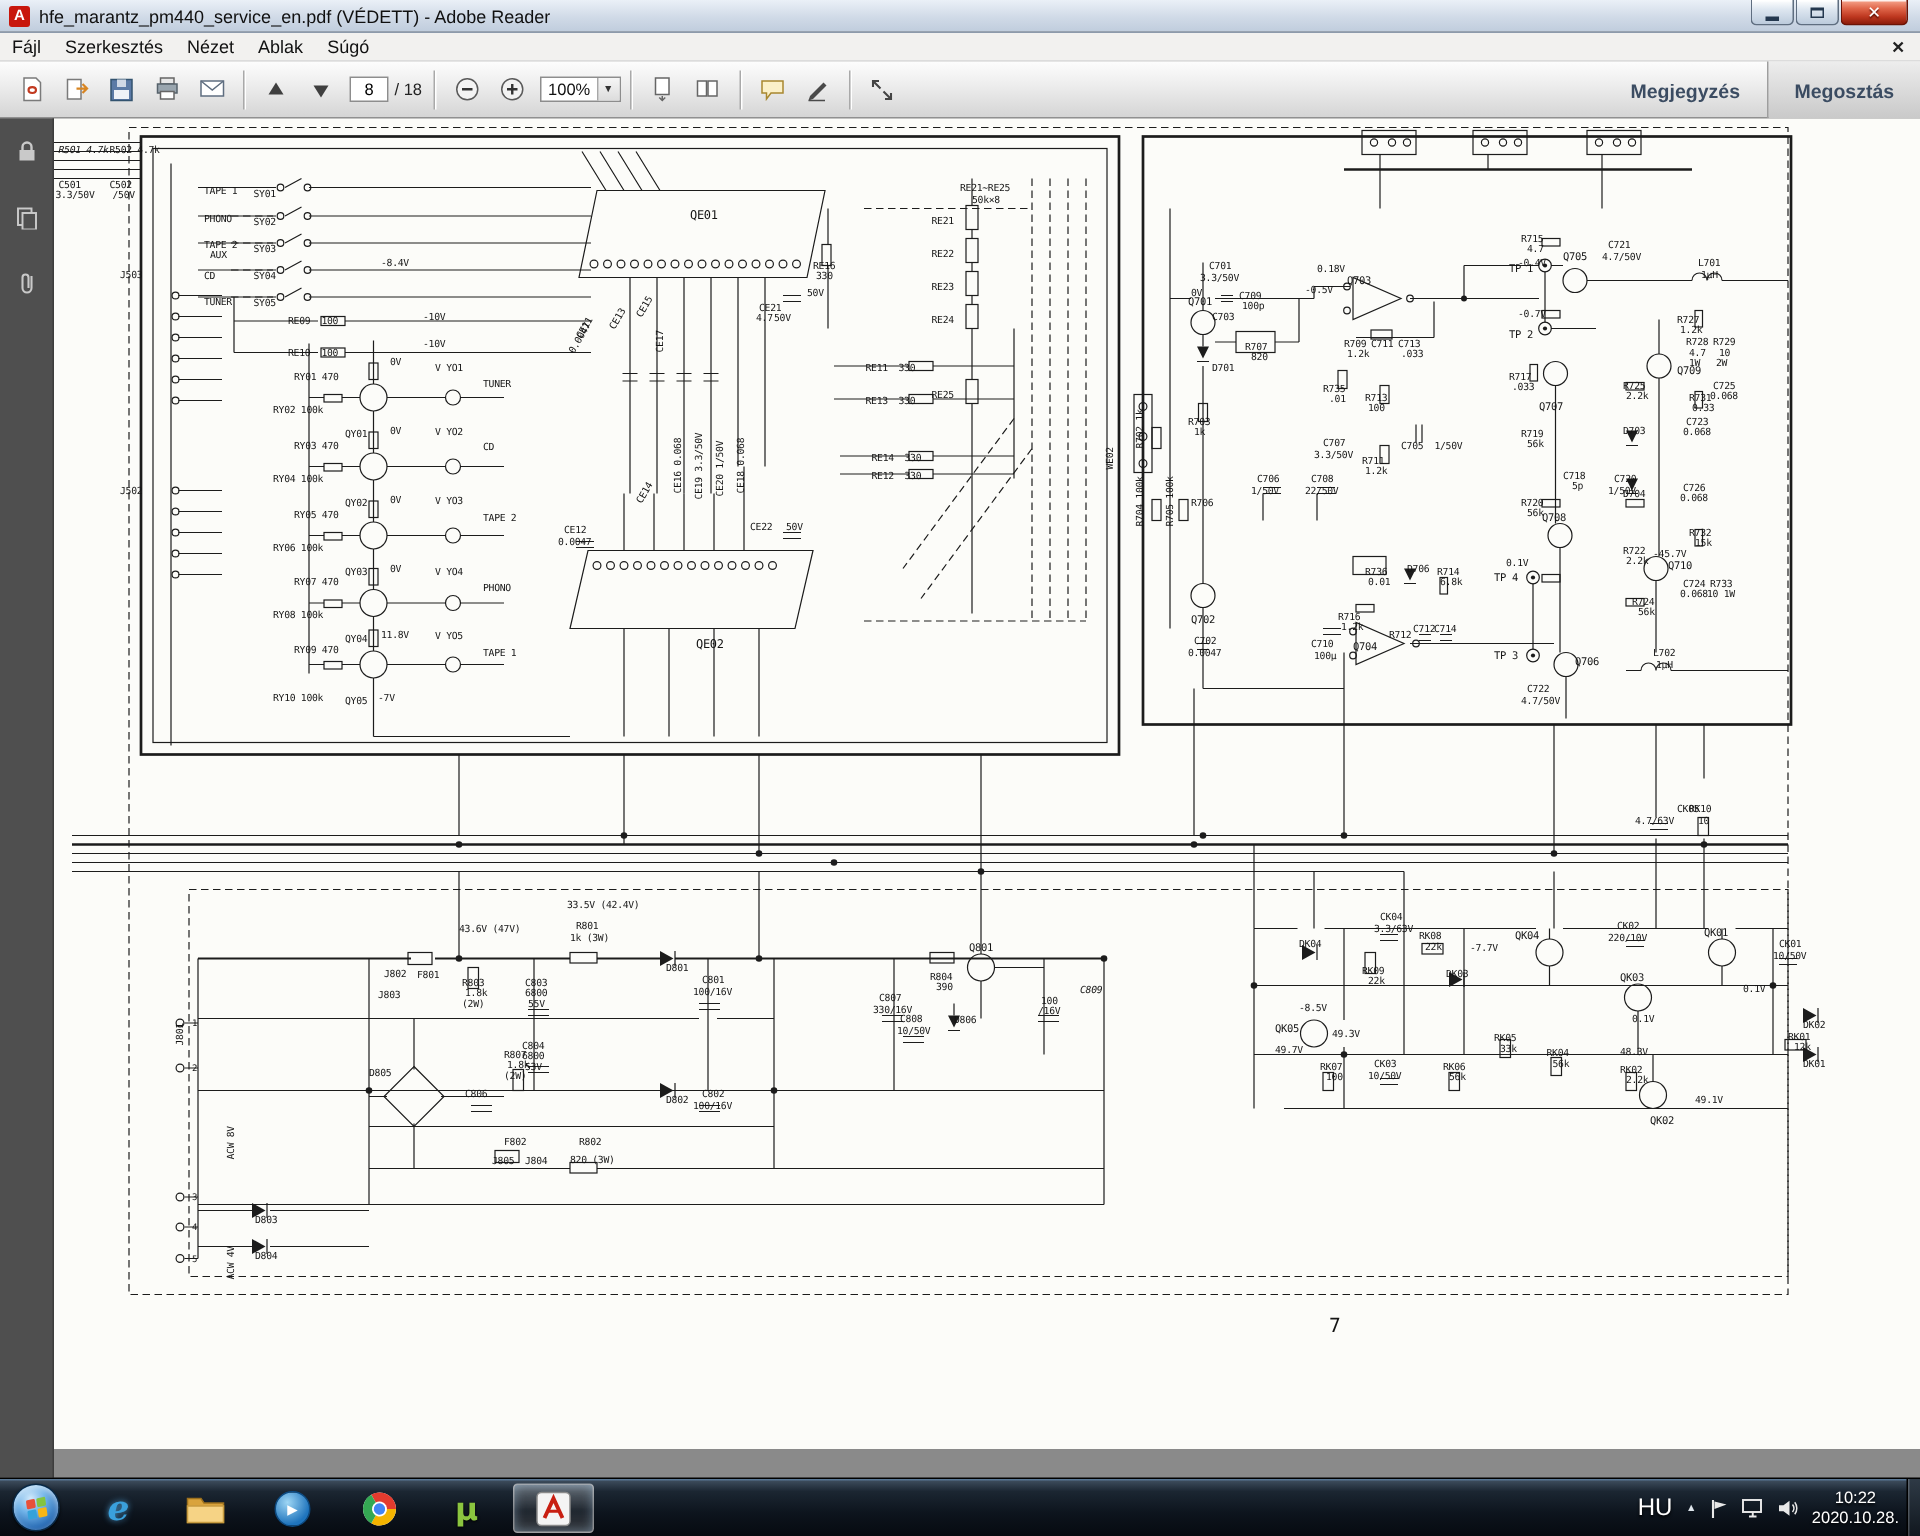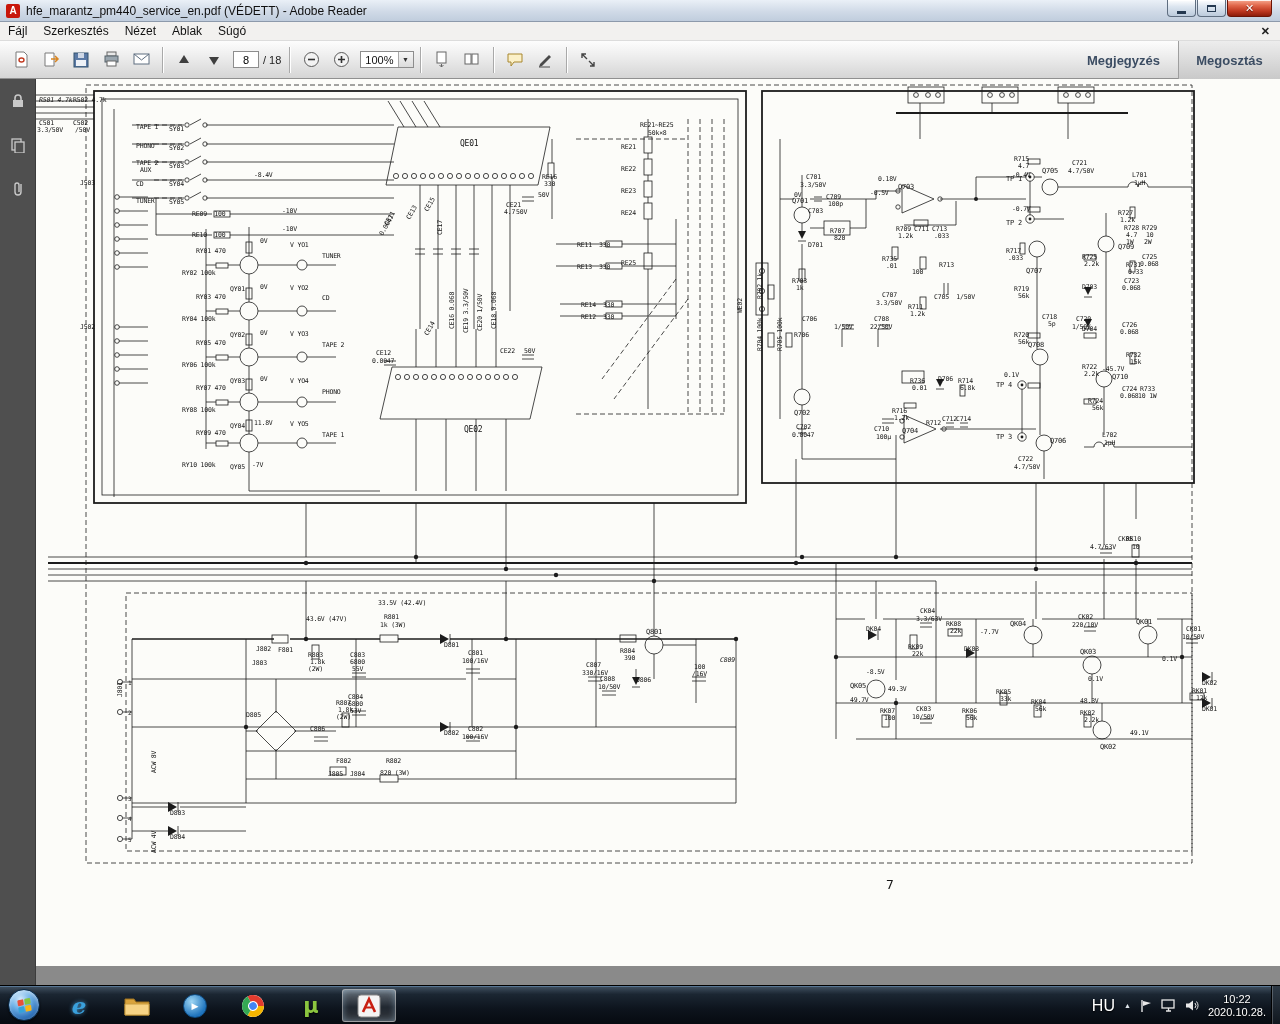--- a/index.html
+++ b/index.html
@@ -622,28 +622,28 @@
           <span class="sl" style="left: 862px; top: 104px; font-size: 7px;">Q703</span>
           <span class="sl" style="left: 842px; top: 96px;">0.18V</span>
           <span class="sl" style="left: 834px; top: 110px;">-0.5V</span>
           <span class="sl" style="left: 860px; top: 146px;">R709</span>
           <span class="sl" style="left: 862px; top: 153px;">1.2k</span>
           <span class="sl" style="left: 878px; top: 146px;">C711</span>
           <span class="sl" style="left: 896px; top: 146px;">C713</span>
           <span class="sl" style="left: 898px; top: 153px;">.033</span>
           <span class="sl" style="left: 846px; top: 176px;">R735</span>
           <span class="sl" style="left: 850px; top: 183px;">.01</span>
-          <span class="sl" style="left: 874px; top: 182px; margin-left: 29px;">R713</span>
+          <span class="sl" style="left: 874px; top: 182px;">R713</span>
           <span class="sl" style="left: 876px; top: 189px;">100</span>
           <span class="sl" style="left: 872px; top: 224px;">R711</span>
           <span class="sl" style="left: 874px; top: 231px;">1.2k</span>
           <span class="sl" style="left: 898px; top: 214px;">C705  1/50V</span>
           <span class="sl" style="left: 846px; top: 212px;">C707</span>
           <span class="sl" style="left: 840px; top: 220px;">3.3/50V</span>
-          <span class="sl" style="left: 766px; top: 236px;">C706</span>
+          <span class="sl" style="left: 802px; top: 236px;">C706</span>
           <span class="sl" style="left: 798px; top: 244px;">1/50V</span>
           <span class="sl" style="left: 838px; top: 236px;">C708</span>
           <span class="sl" style="left: 834px; top: 244px;">22/50V</span>
           <span class="sl" style="left: 978px; top: 76px;">R715</span>
           <span class="sl" style="left: 982px; top: 83px;">4.7</span>
           <span class="sl" style="left: 976px; top: 92px;">-0.4V</span>
           <span class="sl" style="left: 970px; top: 96px; font-size: 7px;">TP 1</span>
           <span class="sl" style="left: 976px; top: 126px;">-0.7V</span>
           <span class="sl" style="left: 970px; top: 140px; font-size: 7px;">TP 2</span>
           <span class="sl" style="left: 970px; top: 168px;">R717</span>

